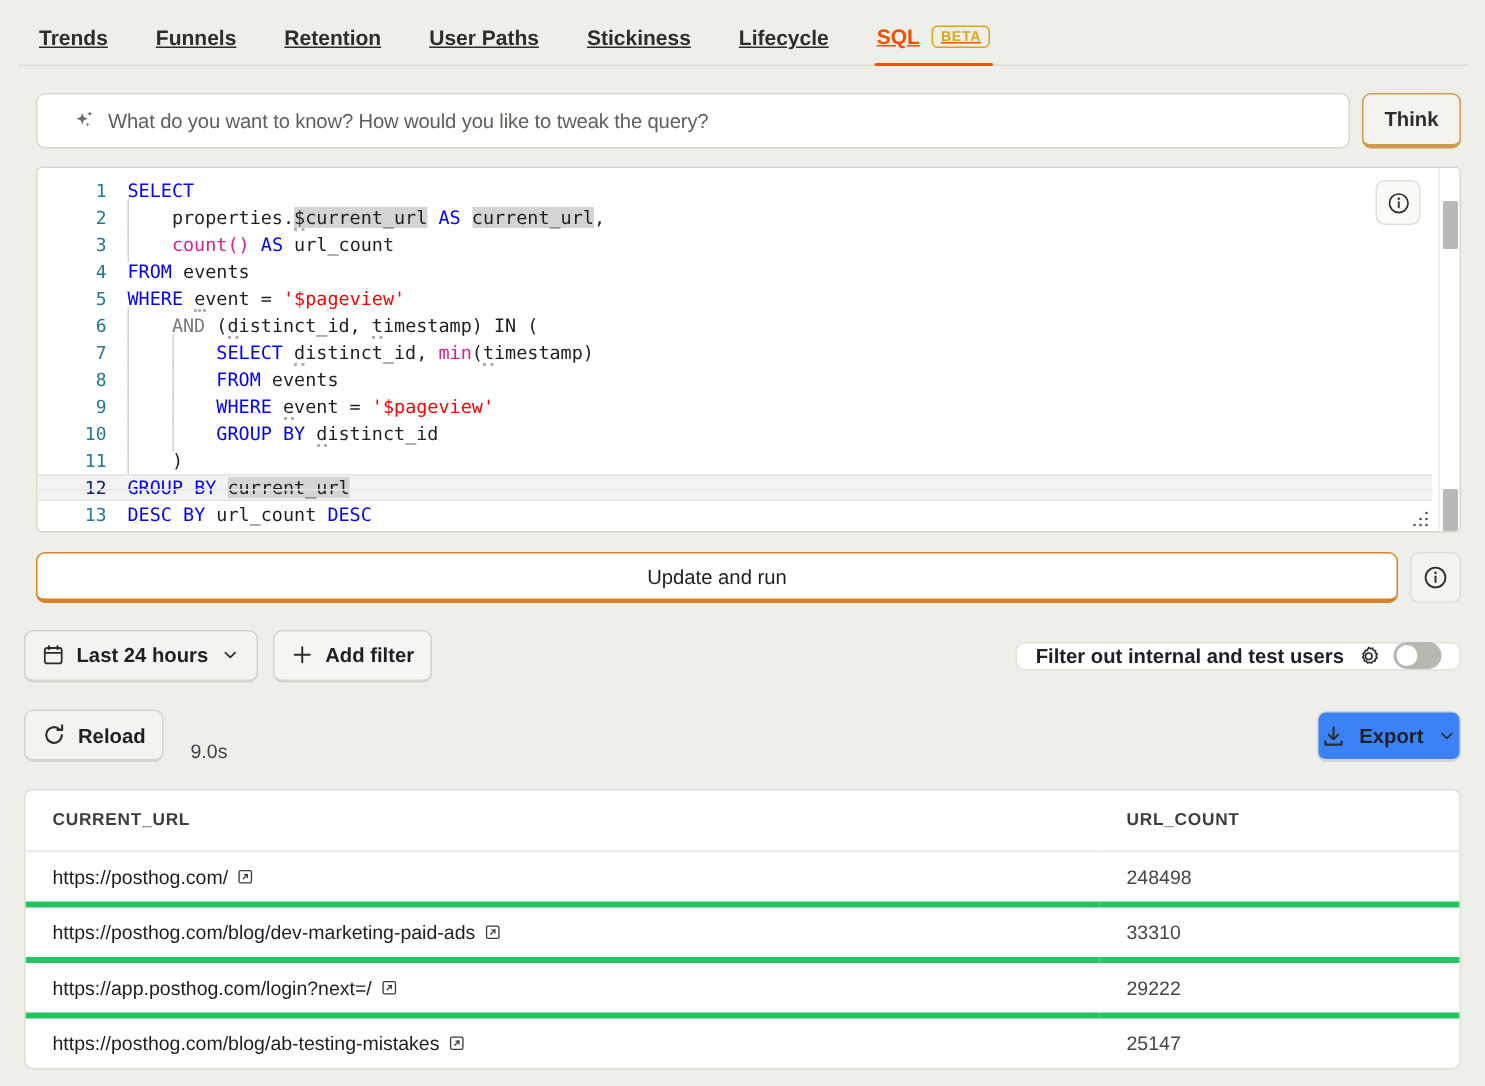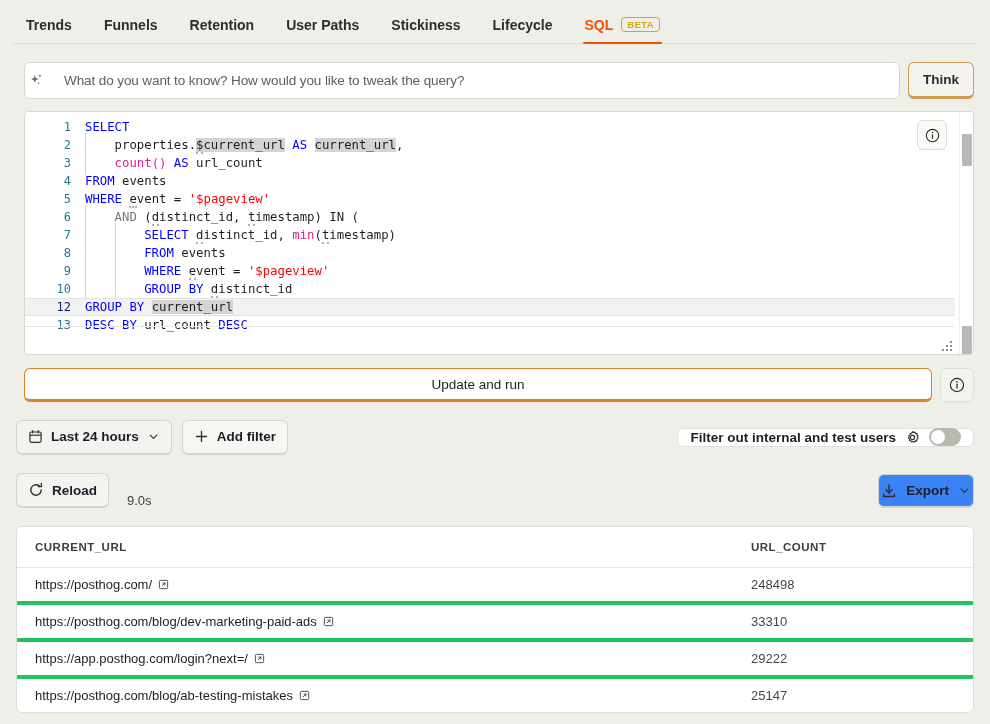--- a/index.html
+++ b/index.html
@@ -30,23 +30,24 @@
   }
   .tab {
     position: relative;
     padding: 0 16px 12px 16px;
     font-size: 14px;
     font-weight: 600;
     color: #2d2d2d;
     cursor: pointer;
     line-height: 1;
     display: flex;
-    align-items: flex-end;
+    align-items: flex-start;
     gap: 8px;
     z-index: 2;
+    text-decoration: underline;
   }
   .tab.active { color: #f54e00; }
   .tab.active:after {
     content: "";
     position: absolute;
     left: 14px; right: 14px; bottom: 0;
     height: 2.5px;
     background: #f54e00;
     border-radius: 2px;
   }
@@ -69,22 +70,22 @@
     margin: 18px 16px 0 24px;
   }
   .ai-input {
     flex: 1;
     height: 37px;
     background: #ffffff;
     border: 1px solid #d6d8d0;
     border-radius: 6px;
     display: flex;
     align-items: center;
-    gap: 20px;
-    padding: 0 4px;
+    gap: 8px;
+    padding: 0 24px;
   }
   .ai-placeholder {
     font-size: 13.5px;
     color: #5f6057;
     letter-spacing: -0.1px;
   }
   .think-btn {
     height: 37px;
     min-width: 58px;
     padding: 0 14px;
@@ -476,20 +477,24 @@
       <div class="cl">
         <span class="ln">9</span>
         <span class="code-txt"><span class="g">    </span><span class="g">    </span><span class="kw">WHERE</span> <span class="sq">e</span>vent = <span class="str">'$pageview'</span></span>
       </div>
 
       <div class="cl">
         <span class="ln">10</span>
         <span class="code-txt"><span class="g">    </span><span class="g">    </span><span class="kw">GROUP BY</span> <span class="sq">d</span>istinct_id</span>
       </div>
 
+      <div class="cl">
+        <span class="ln">11</span>
+        <span class="code-txt"><span class="g">    </span>)</span>
+      </div>
 
       <div class="cl current">
         <span class="ln">12</span>
         <span class="code-txt"><span class="kw">GROUP BY</span> <span class="hl">current_url</span></span>
       </div>
 
       <div class="cl">
         <span class="ln">13</span>
         <span class="code-txt"><span class="kw">DESC BY</span> url_count <span class="kw">DESC</span></span>
       </div>

